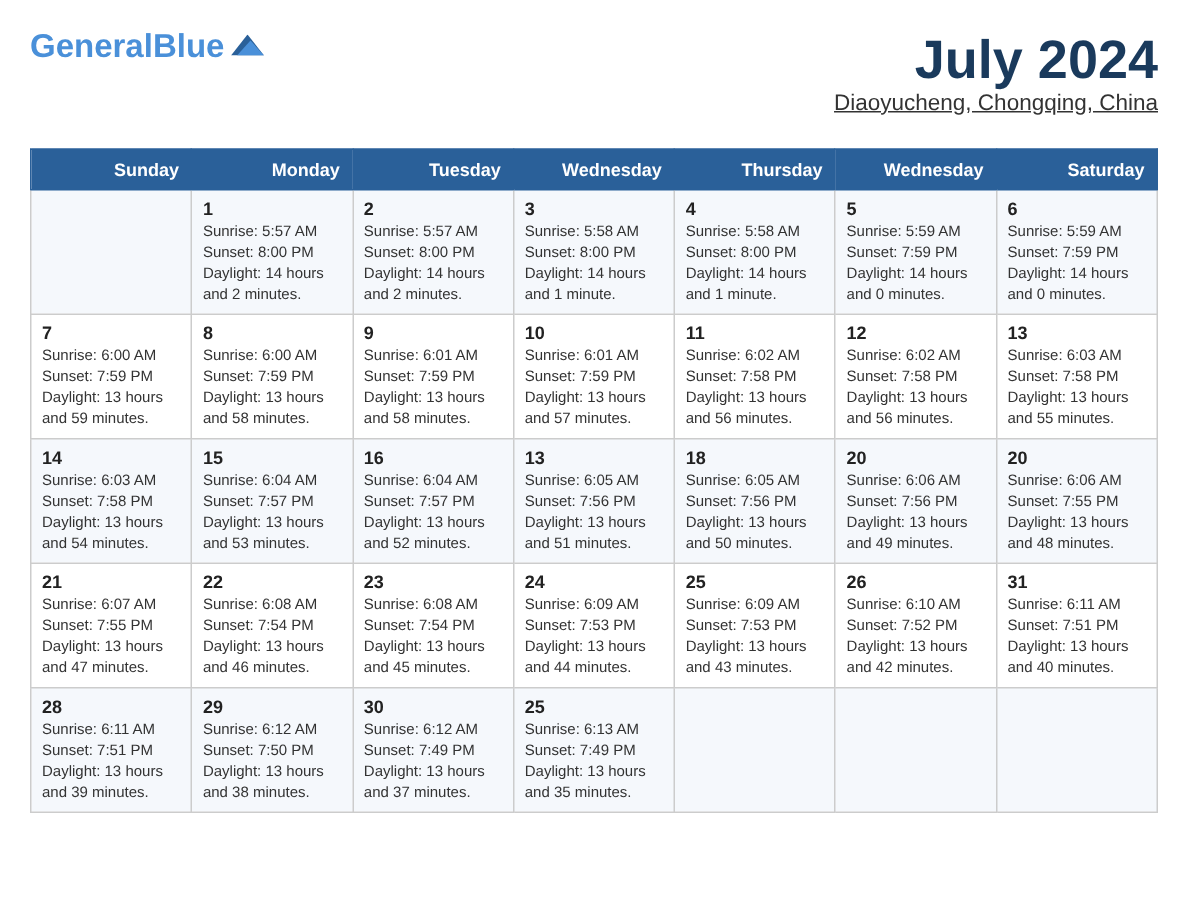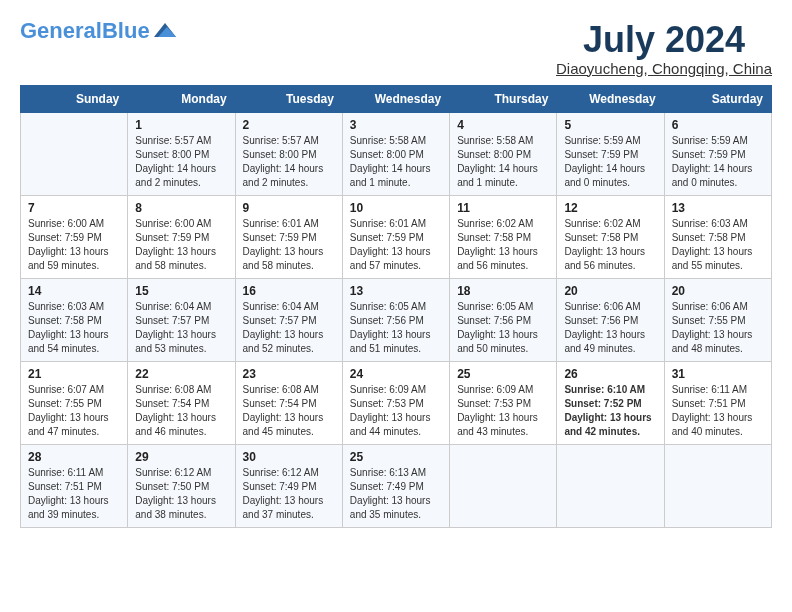--- a/index.html
+++ b/index.html
@@ -7,38 +7,38 @@
       font-family: Arial, sans-serif;
       background: #fff;
       width: 792px;
       min-height: 612px;
       padding: 20px;
     }
     .header {
       display: flex;
       justify-content: space-between;
       align-items: flex-start;
-      margin-bottom: 8px;
+      margin-bottom: 22px;
     }
     .logo {
       display: flex;
       flex-direction: column;
       align-items: flex-start;
     }
     .logo-text {
       font-size: 22px;
       font-weight: bold;
       color: #1a3a5c;
       line-height: 1;
     }
     .logo-text span {
       color: #4a90d9;
     }
     .title-block {
-      text-align: center;
+      text-align: right;
     }
     .month-year {
       font-size: 36px;
       color: #1a3a5c;
       font-weight: bold;
       line-height: 1.1;
     }
     .location {
       font-size: 15px;
       color: #333;
@@ -299,21 +299,21 @@
         </td>
         <td>
           <span class="day-number">25</span>
           <div class="day-info" style="white-space: pre-line;">Sunrise: 6:09 AM
 Sunset: 7:53 PM
 Daylight: 13 hours
 and 43 minutes.</div>
         </td>
         <td>
           <span class="day-number">26</span>
-          <div class="day-info" style="white-space: pre-line; font-weight: bold;">Sunrise: 6:10 AM
+          <div class="day-info" style="white-space: pre-line;">Sunrise: 6:10 AM
 Sunset: 7:52 PM
 Daylight: 13 hours
 and 42 minutes.</div>
         </td>
         <td>
           <span class="day-number">31</span>
           <div class="day-info" style="white-space: pre-line;">Sunrise: 6:11 AM
 Sunset: 7:51 PM
 Daylight: 13 hours
 and 40 minutes.</div>

